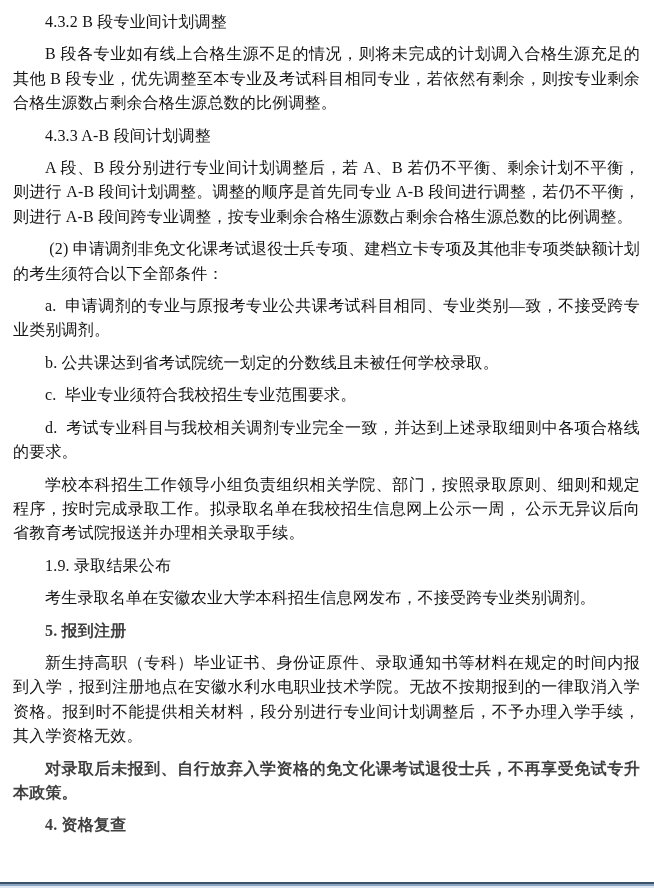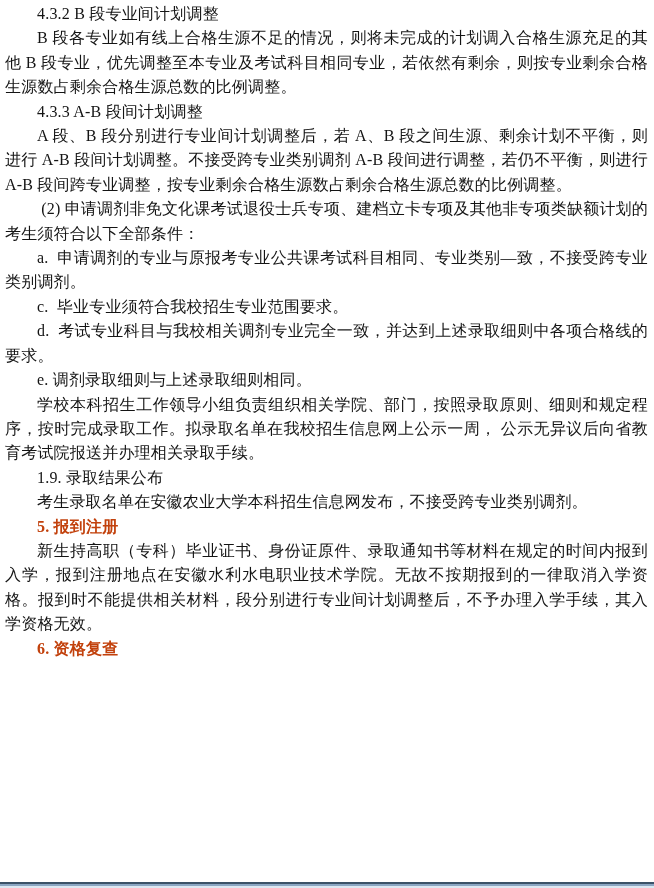--- a/index.html
+++ b/index.html
@@ -19,32 +19,32 @@
     top: 0;
     left: 0;
     width: 654px;
     height: 881px;
     padding: 2px 6px 0 5px;
     box-sizing: border-box;
     background: #ffffff;
     color: #111111;
   }
   .para {
-    margin: 0;
+    margin: 8px;
     padding: 0;
     font-size: 16px;
     line-height: 24.4px;
     text-indent: 2em;
     text-align: justify;
     letter-spacing: 0.2px;
     color: #141414;
   }
   .para.bold {
     font-weight: 700;
-    color: #c2410c;
+    color: #404040;
     font-family: Liberation Serif, serif;
   }
   
   .bottom-edge {
     position: absolute;
     left: 0;
     bottom: 0;
     width: 654px;
     height: 7px;
     background: linear-gradient(
@@ -56,27 +56,28 @@
     );
   }
 </style>
 </head>
 <body>
 
 <div class="page">
   <p class="para">4.3.2 B 段专业间计划调整</p>
   <p class="para">B 段各专业如有线上合格生源不足的情况，则将未完成的计划调入合格生源充足的其他 B 段专业，优先调整至本专业及考试科目相同专业，若依然有剩余，则按专业剩余合格生源数占剩余合格生源总数的比例调整。</p>
   <p class="para">4.3.3 A-B 段间计划调整</p>
-  <p class="para">A 段、B 段分别进行专业间计划调整后，若 A、B 段之间生源、剩余计划不平衡，则进行 A-B 段间计划调整。不接受跨专业类别调剂 A-B 段间进行调整，若仍不平衡，则进行 A-B 段间跨专业调整，按专业剩余合格生源数占剩余合格生源总数的比例调整。</p>
+  <p class="para">A 段、B 段分别进行专业间计划调整后，若 A、B 若仍不平衡、剩余计划不平衡，则进行 A-B 段间计划调整。调整的顺序是首先同专业 A-B 段间进行调整，若仍不平衡，则进行 A-B 段间跨专业调整，按专业剩余合格生源数占剩余合格生源总数的比例调整。</p>
   <p class="para">&nbsp;(2)&nbsp;申请调剂非免文化课考试退役士兵专项、建档立卡专项及其他非专项类缺额计划的考生须符合以下全部条件：</p>
   <p class="para">a.&nbsp;&nbsp;申请调剂的专业与原报考专业公共课考试科目相同、专业类别—致，不接受跨专业类别调剂。</p>
+  <p class="para">b.&nbsp;公共课达到省考试院统一划定的分数线且未被任何学校录取。</p>
   <p class="para">c.&nbsp;&nbsp;毕业专业须符合我校招生专业范围要求。</p>
   <p class="para">d.&nbsp;&nbsp;考试专业科目与我校相关调剂专业完全一致，并达到上述录取细则中各项合格线的要求。</p>
-  <p class="para">e.&nbsp;调剂录取细则与上述录取细则相同。</p>
   <p class="para">学校本科招生工作领导小组负责组织相关学院、部门，按照录取原则、细则和规定程序，按时完成录取工作。拟录取名单在我校招生信息网上公示一周，&nbsp;公示无异议后向省教育考试院报送并办理相关录取手续。</p>
   <p class="para">1.9. 录取结果公布</p>
   <p class="para">考生录取名单在安徽农业大学本科招生信息网发布，不接受跨专业类别调剂。</p>
   <p class="para bold">5. 报到注册</p>
   <p class="para">新生持高职（专科）毕业证书、身份证原件、录取通知书等材料在规定的时间内报到入学，报到注册地点在安徽水利水电职业技术学院。无故不按期报到的一律取消入学资格。报到时不能提供相关材料，段分别进行专业间计划调整后，不予办理入学手续，其入学资格无效。</p>
-  <p class="para bold">6. 资格复查</p>
+  <p class="para bold">对录取后未报到、自行放弃入学资格的免文化课考试退役士兵，不再享受免试专升本政策。</p>
+  <p class="para bold">4. 资格复查</p>
 </div>
 
 <div class="bottom-edge"></div>
 
 </body></html>

